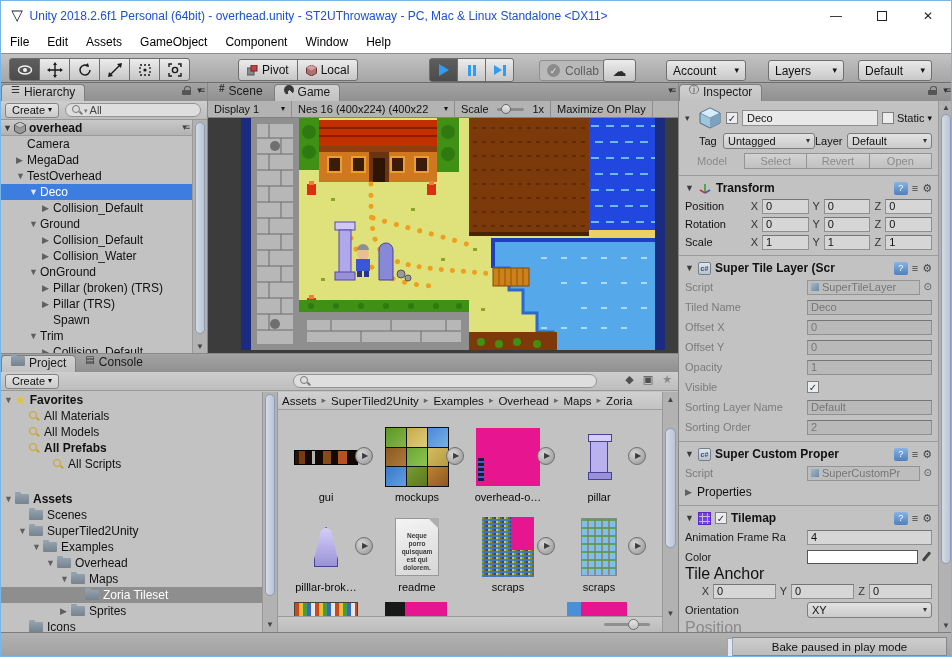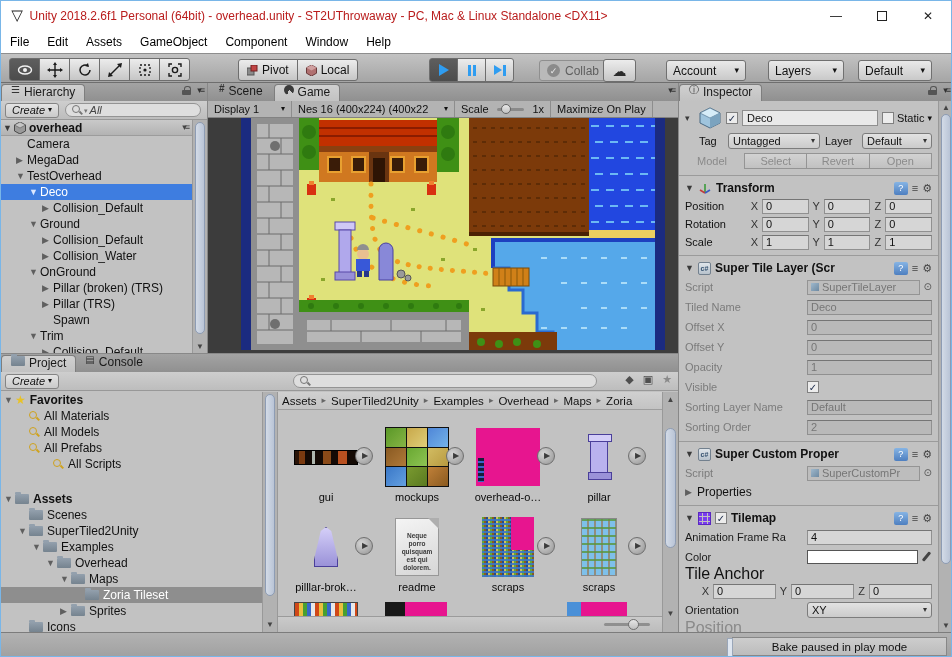--- a/index.html
+++ b/index.html
@@ -16,21 +16,21 @@
 .i-dot::before{content:"⊙";}
 .i-star::before{content:"★";}
 .i-diamond::before{content:"◆";}
 .i-label::before{content:"▣";}
 .i-play::before{content:"▶";}
 .i-sharp::before{content:"#";font-weight:bold;}
 .i-tri::before{content:"▸";}
 
 #titlebar{position:absolute;left:0;top:0;width:100%;height:30px;background:#fff;display:flex;align-items:center;padding-left:9px;}
 #titlebar .logo{font-size:15px;color:#222;margin-right:8px;transform:rotate(-90deg);}
-#title-text{font-size:12px;color:#b91c1c;}
+#title-text{font-size:12px;color:#1d4ed8;}
 #win-controls{position:absolute;right:0;top:0;height:30px;display:flex;}
 .wbtn{width:46px;height:30px;display:flex;align-items:center;justify-content:center;color:#222;font-size:12px;}
 .wbtn .sq{width:10px;height:10px;border:1px solid #222;display:block;}
 
 #menubar{position:absolute;left:0;top:30px;width:100%;height:22px;background:#fff;display:flex;align-items:center;}
 .menu-item{padding:0 9px;font-size:12px;color:#000;height:100%;display:flex;align-items:center;}
 
 #toolbar{position:absolute;left:0;top:52px;width:100%;height:30px;background:linear-gradient(#c3c3c3,#a5a5a5);border-bottom:1px solid #6e6e6e;border-top:1px solid #8e8e8e;}
 .tgroup{position:absolute;display:flex;}
 .tbtn{height:23px;background:linear-gradient(#ececec,#c6c6c6);border:1px solid #6e6e6e;display:flex;align-items:center;justify-content:center;margin-left:-1px;}
@@ -61,21 +61,21 @@
 .panel{position:absolute;background:#c2c2c2;}
 .tabbar{height:18px;background:linear-gradient(#a3a3a3,#909090);display:flex;align-items:flex-end;position:relative;}
 .tab{height:17px;padding:0 9px;font-size:12px;display:flex;align-items:flex-start;gap:4px;color:#1a1a1a;}
 .tab.active{background:linear-gradient(#d0d0d0,#c2c2c2);border:1px solid #7e7e7e;border-bottom:none;border-radius:4px 4px 0 0;}
 .tab .ic{font-size:10px;color:#333;}
 .pane-right{position:absolute;right:4px;top:3px;display:flex;gap:6px;align-items:center;}
 .lock{position:relative;width:9px;height:9px;}
 .lock::before{content:"";position:absolute;left:2px;top:0;width:5px;height:5px;border:1.5px solid #555;border-bottom:none;border-radius:3px 3px 0 0;}
 .lock::after{content:"";position:absolute;left:0;top:4px;width:9px;height:5px;background:#555;border-radius:1px;}
 .i-menu{font-size:9px;color:#333;}
-.ptoolbar{height:19px;background:linear-gradient(#cecece,#bdbdbd);border-bottom:1px solid #989898;display:flex;align-items:center;position:relative;font-style:italic;}
+.ptoolbar{height:19px;background:linear-gradient(#cecece,#bdbdbd);border-bottom:1px solid #989898;display:flex;align-items:center;position:relative;}
 .create-btn{height:15px;margin-left:4px;padding:0 6px;background:linear-gradient(#e4e4e4,#cacaca);border:1px solid #848484;border-radius:3px;font-size:11px;display:flex;align-items:center;gap:3px;}
 .searchpill{height:14px;background:#dedede;border:1px solid #949494;border-radius:8px;display:flex;align-items:center;padding:0 6px;gap:2px;font-size:11px;color:#444;}
 .mag{position:relative;width:10px;height:10px;flex:0 0 auto;}
 .mag::before{content:"";position:absolute;left:0;top:0;width:6px;height:6px;border:1.5px solid #777;border-radius:50%;}
 .mag::after{content:"";position:absolute;left:6.5px;top:6.5px;width:4px;height:1.5px;background:#777;transform:rotate(45deg);}
 .mag.gold::before{border-color:#cfa21e;}
 .mag.gold::after{background:#cfa21e;}
 
 #hierarchy{left:0;top:82px;width:207px;height:270px;border-right:1px solid #888;}
 #hierarchy-tree{position:absolute;left:0;top:37px;right:15px;bottom:0;overflow:hidden;}
@@ -102,21 +102,21 @@
 
 #inspector{left:677px;top:82px;width:275px;height:549px;border-left:1px solid #888;}
 #insp-content{position:absolute;left:0;top:18px;right:15px;bottom:0;overflow:hidden;padding:4px 6px 0 6px;}
 #insp-scroll{top:18px;bottom:0;}
 .irow{display:flex;align-items:center;}
 .hrow1{height:26px;gap:4px;}
 .fold{width:9px;font-size:9px;color:#3a3a3a;flex:0 0 auto;}
 .cb{width:12px;height:12px;background:#ececec;border:1px solid #808080;flex:0 0 auto;display:flex;align-items:center;justify-content:center;font-size:10px;color:#1b2a4a;}
 .namefield{flex:1;height:16px;background:#e9e9e9;border:1px solid #8f8f8f;font-size:11px;padding:0 4px;display:flex;align-items:center;}
 .static-group{display:flex;align-items:center;gap:3px;font-size:11px;}
-.hrow2{height:20px;gap:5px;font-size:11px;padding-left:14px;}
+.hrow2{height:20px;font-size:11px;padding-left:14px;}
 .dd{height:16px;background:linear-gradient(#e2e2e2,#cbcbcb);border:1px solid #7c7c7c;border-radius:3px;display:flex;align-items:center;justify-content:space-between;padding:0 4px;font-size:11px;}
 .dd .ic{font-size:8px;color:#333;}
 .hrow3{height:20px;font-size:11px;padding-left:12px;}
 .graylab{color:#8a8a8a;}
 .btngroup{display:flex;flex:1;}
 .mbtn{flex:1;height:16px;background:linear-gradient(#d2d2d2,#c1c1c1);border:1px solid #949494;margin-left:-1px;font-size:11px;color:#8b8b8b;display:flex;align-items:center;justify-content:center;}
 .divider{border-top:1px solid #9b9b9b;margin:4px -6px 3px -6px;}
 .sechead{height:18px;display:flex;align-items:center;gap:4px;}
 .sechead .title{font-weight:bold;font-size:12px;flex:1;white-space:nowrap;overflow:hidden;}
 .helpic{width:14px;height:13px;border-radius:2px;background:linear-gradient(#86b4e4,#4e7fc0);color:#fff;font-size:9px;display:flex;align-items:center;justify-content:center;flex:0 0 auto;}
@@ -819,21 +819,21 @@
         <div class="ptrow" style="padding-left: 17px;">
           <span class="arrow"></span>
           <span class="mag gold tree-mag"></span>
           <span>All Materials</span>
         </div>
         <div class="ptrow" style="padding-left: 17px;">
           <span class="arrow"></span>
           <span class="mag gold tree-mag"></span>
           <span>All Models</span>
         </div>
-        <div class="ptrow" style="padding-left: 17px;">
+        <div class="ptrow" style="padding-left: 17px; font-weight: bold;">
           <span class="arrow"></span>
           <span class="mag gold tree-mag"></span>
           <span>All Prefabs</span>
         </div>
         <div class="ptrow" style="padding-left: 17px; margin-left: 24px;">
           <span class="arrow"></span>
           <span class="mag gold tree-mag"></span>
           <span>All Scripts</span>
         </div>
         <div class="spacer"></div>

